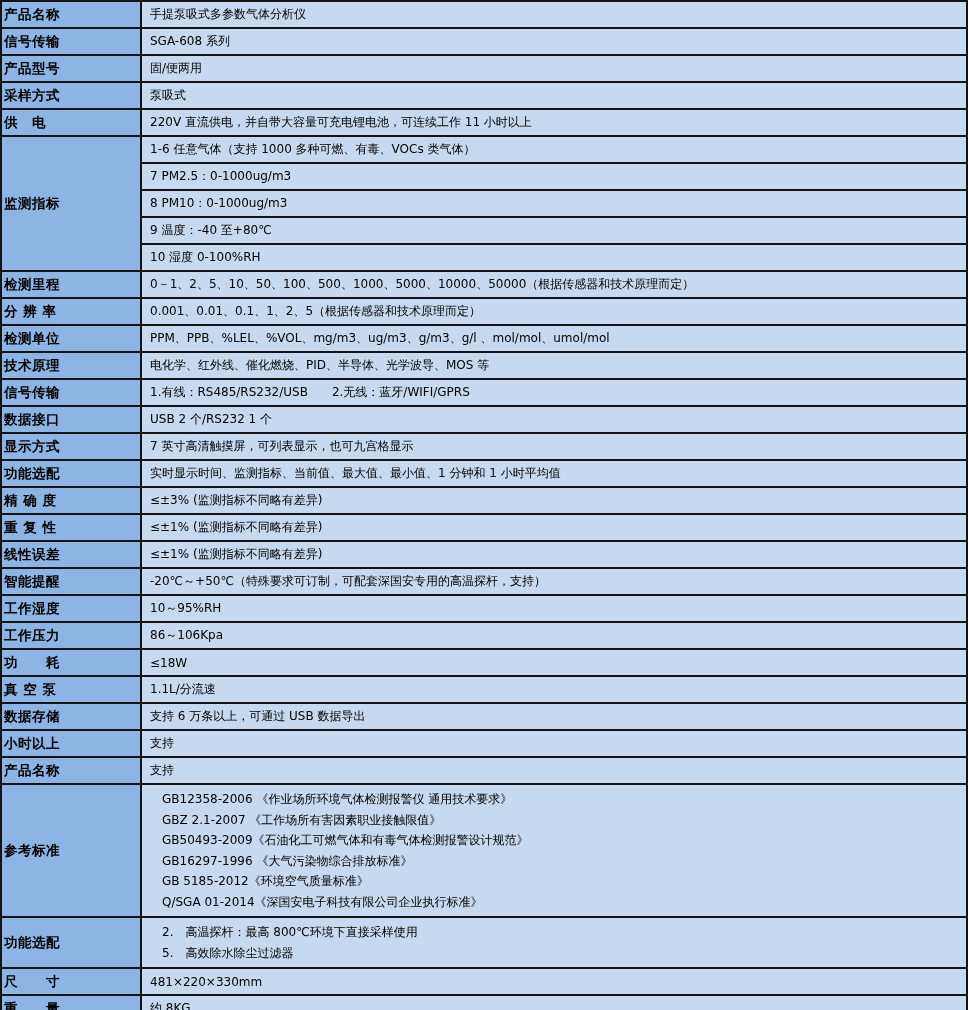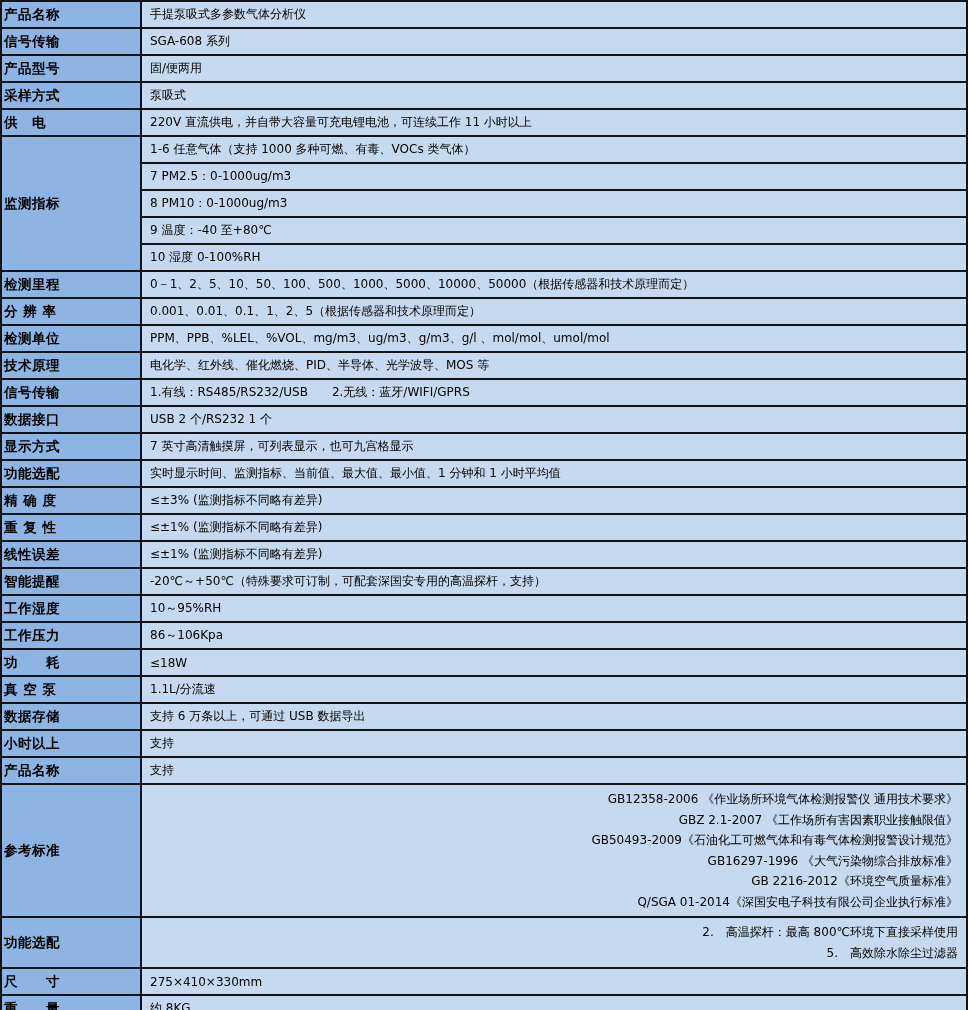--- a/index.html
+++ b/index.html
@@ -32,21 +32,21 @@
     letter-spacing: 0.5px;
     padding: 2px 2px;
   }
   td.val {
     background: #C5D9F1;
     font-size: 12px;
     padding: 3px 8px;
     margin-left: 20px;
   }
   tr.r { height: 27px; }
-  td.val.multi { padding: 4px 8px; text-align: right; }
+  td.val.multi { padding: 4px 20px; }
   td.val.multi div {
     line-height: 20.5px;
     height: 20.5px;
   }
 </style>
 </head>
 <body>
 
 <table class="spec">
   <colgroup>
@@ -169,35 +169,35 @@
       <td class="val">支持</td>
     </tr>
 
     <tr>
       <td class="lbl">参考标准</td>
       <td class="val multi">
         <div>GB12358-2006 《作业场所环境气体检测报警仪 通用技术要求》</div>
         <div>GBZ 2.1-2007 《工作场所有害因素职业接触限值》</div>
         <div>GB50493-2009《石油化工可燃气体和有毒气体检测报警设计规范》</div>
         <div>GB16297-1996 《大气污染物综合排放标准》</div>
-        <div>GB 2216-2012《环境空气质量标准》</div>
+        <div>GB 5185-2012《环境空气质量标准》</div>
         <div>Q/SGA 01-2014《深国安电子科技有限公司企业执行标准》</div>
       </td>
     </tr>
 
     <tr>
       <td class="lbl">功能选配</td>
       <td class="val multi">
         <div>2.　高温探杆：最高 800℃环境下直接采样使用</div>
         <div>5.　高效除水除尘过滤器</div>
       </td>
     </tr>
 
     <tr class="r">
       <td class="lbl">尺　　寸</td>
-      <td class="val">275×410×330mm</td>
+      <td class="val">481×220×330mm</td>
     </tr>
     <tr class="r">
       <td class="lbl">重　　量</td>
       <td class="val">约 8KG</td>
     </tr>
   </tbody>
 </table>
 
 </body></html>

